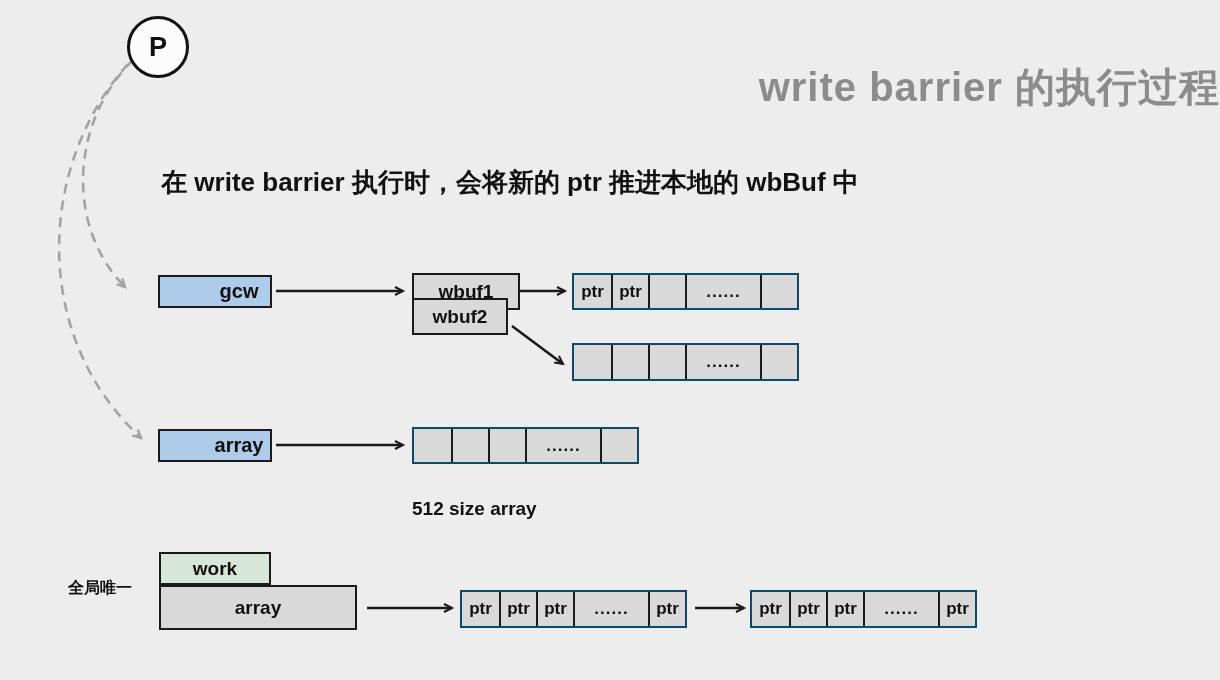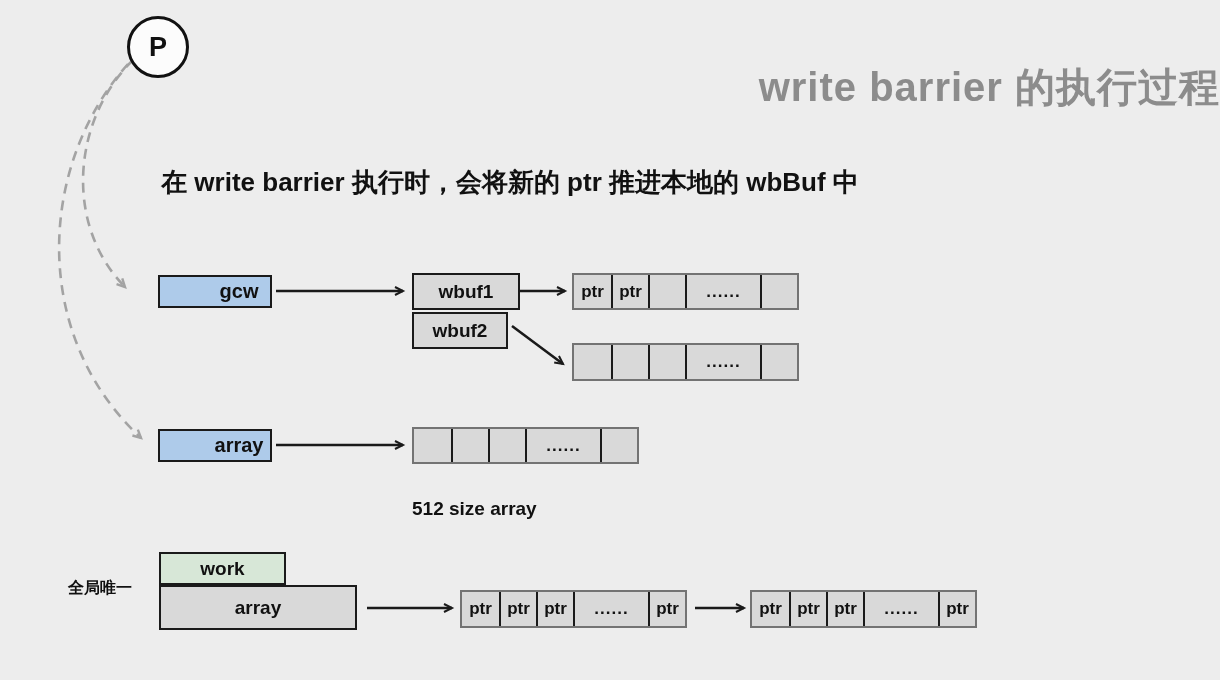--- a/index.html
+++ b/index.html
@@ -34,21 +34,21 @@
     font-weight:bold;color:#111;
   }
   .blue{background:#aecbea;padding-left:48px;}
   .gray{background:#d9d9d9;}
   .green{background:#d7e7d7;}
   .node.small{font-size:20px;}
   .node.med{font-size:19px;}
 
   .array{
     position:absolute;box-sizing:border-box;
-    border:2px solid #737373;background:#d9d9d9;
+    border:2px solid #0c4a6e;background:#d9d9d9;
     display:flex;align-items:stretch;
   }
   .array .cell{
     width:37px;box-sizing:border-box;
     border-left:2px solid #1a1a1a;
     display:flex;align-items:center;justify-content:center;
     font-weight:bold;font-size:17px;color:#111;
     background:#d9d9d9;
   }
   .array .cell:first-child{border-left:none;}
@@ -86,21 +86,21 @@
 
   <div class="p-circle">
     <span>P</span>
   </div>
 
   <div class="title">write barrier 的执行过程</div>
   <div class="subtitle">在 write barrier 执行时，会将新的 ptr 推进本地的 wbBuf 中</div>
 
   <div class="node blue small" style="left:158px;top:275px;width:114px;height:33px;">gcw</div>
   <div class="node gray med" style="left:412px;top:273px;width:108px;height:37px;">wbuf1</div>
-  <div class="node gray med" style="left:412px;top:312px;width:96px;height:37px;">wbuf2</div>
+  <div class="node gray med" style="left:412px;top:298px;width:96px;height:37px;">wbuf2</div>
 
   <div class="array" style="left:572px;top:273px;height:37px;">
       <div class="cell">ptr</div>
       <div class="cell">ptr</div>
       <div class="cell"></div>
       <div class="cell wide">......</div>
       <div class="cell"></div>
     </div>
   <div class="array" style="left:572px;top:343px;height:38px;">
       <div class="cell"></div>
@@ -114,21 +114,21 @@
   <div class="array" style="left:412px;top:427px;height:37px;">
       <div class="cell"></div>
       <div class="cell"></div>
       <div class="cell"></div>
       <div class="cell wide">......</div>
       <div class="cell"></div>
     </div>
   <div class="text-label" style="left:412px;top:477px;font-size:19px;">512 size array</div>
 
   <div class="text-label" style="left:68px;top:557px;font-size:16px;">全局唯一</div>
-  <div class="node green med" style="left:159px;top:552px;width:127px;height:33px;">work</div>
+  <div class="node green med" style="left:159px;top:552px;width:112px;height:33px;">work</div>
   <div class="node gray med" style="left:159px;top:585px;width:198px;height:45px;">array</div>
 
   <div class="array" style="left:460px;top:590px;height:38px;">
       <div class="cell">ptr</div>
       <div class="cell">ptr</div>
       <div class="cell">ptr</div>
       <div class="cell wide">......</div>
       <div class="cell">ptr</div>
     </div>
   <div class="array" style="left:750px;top:590px;height:38px;">

